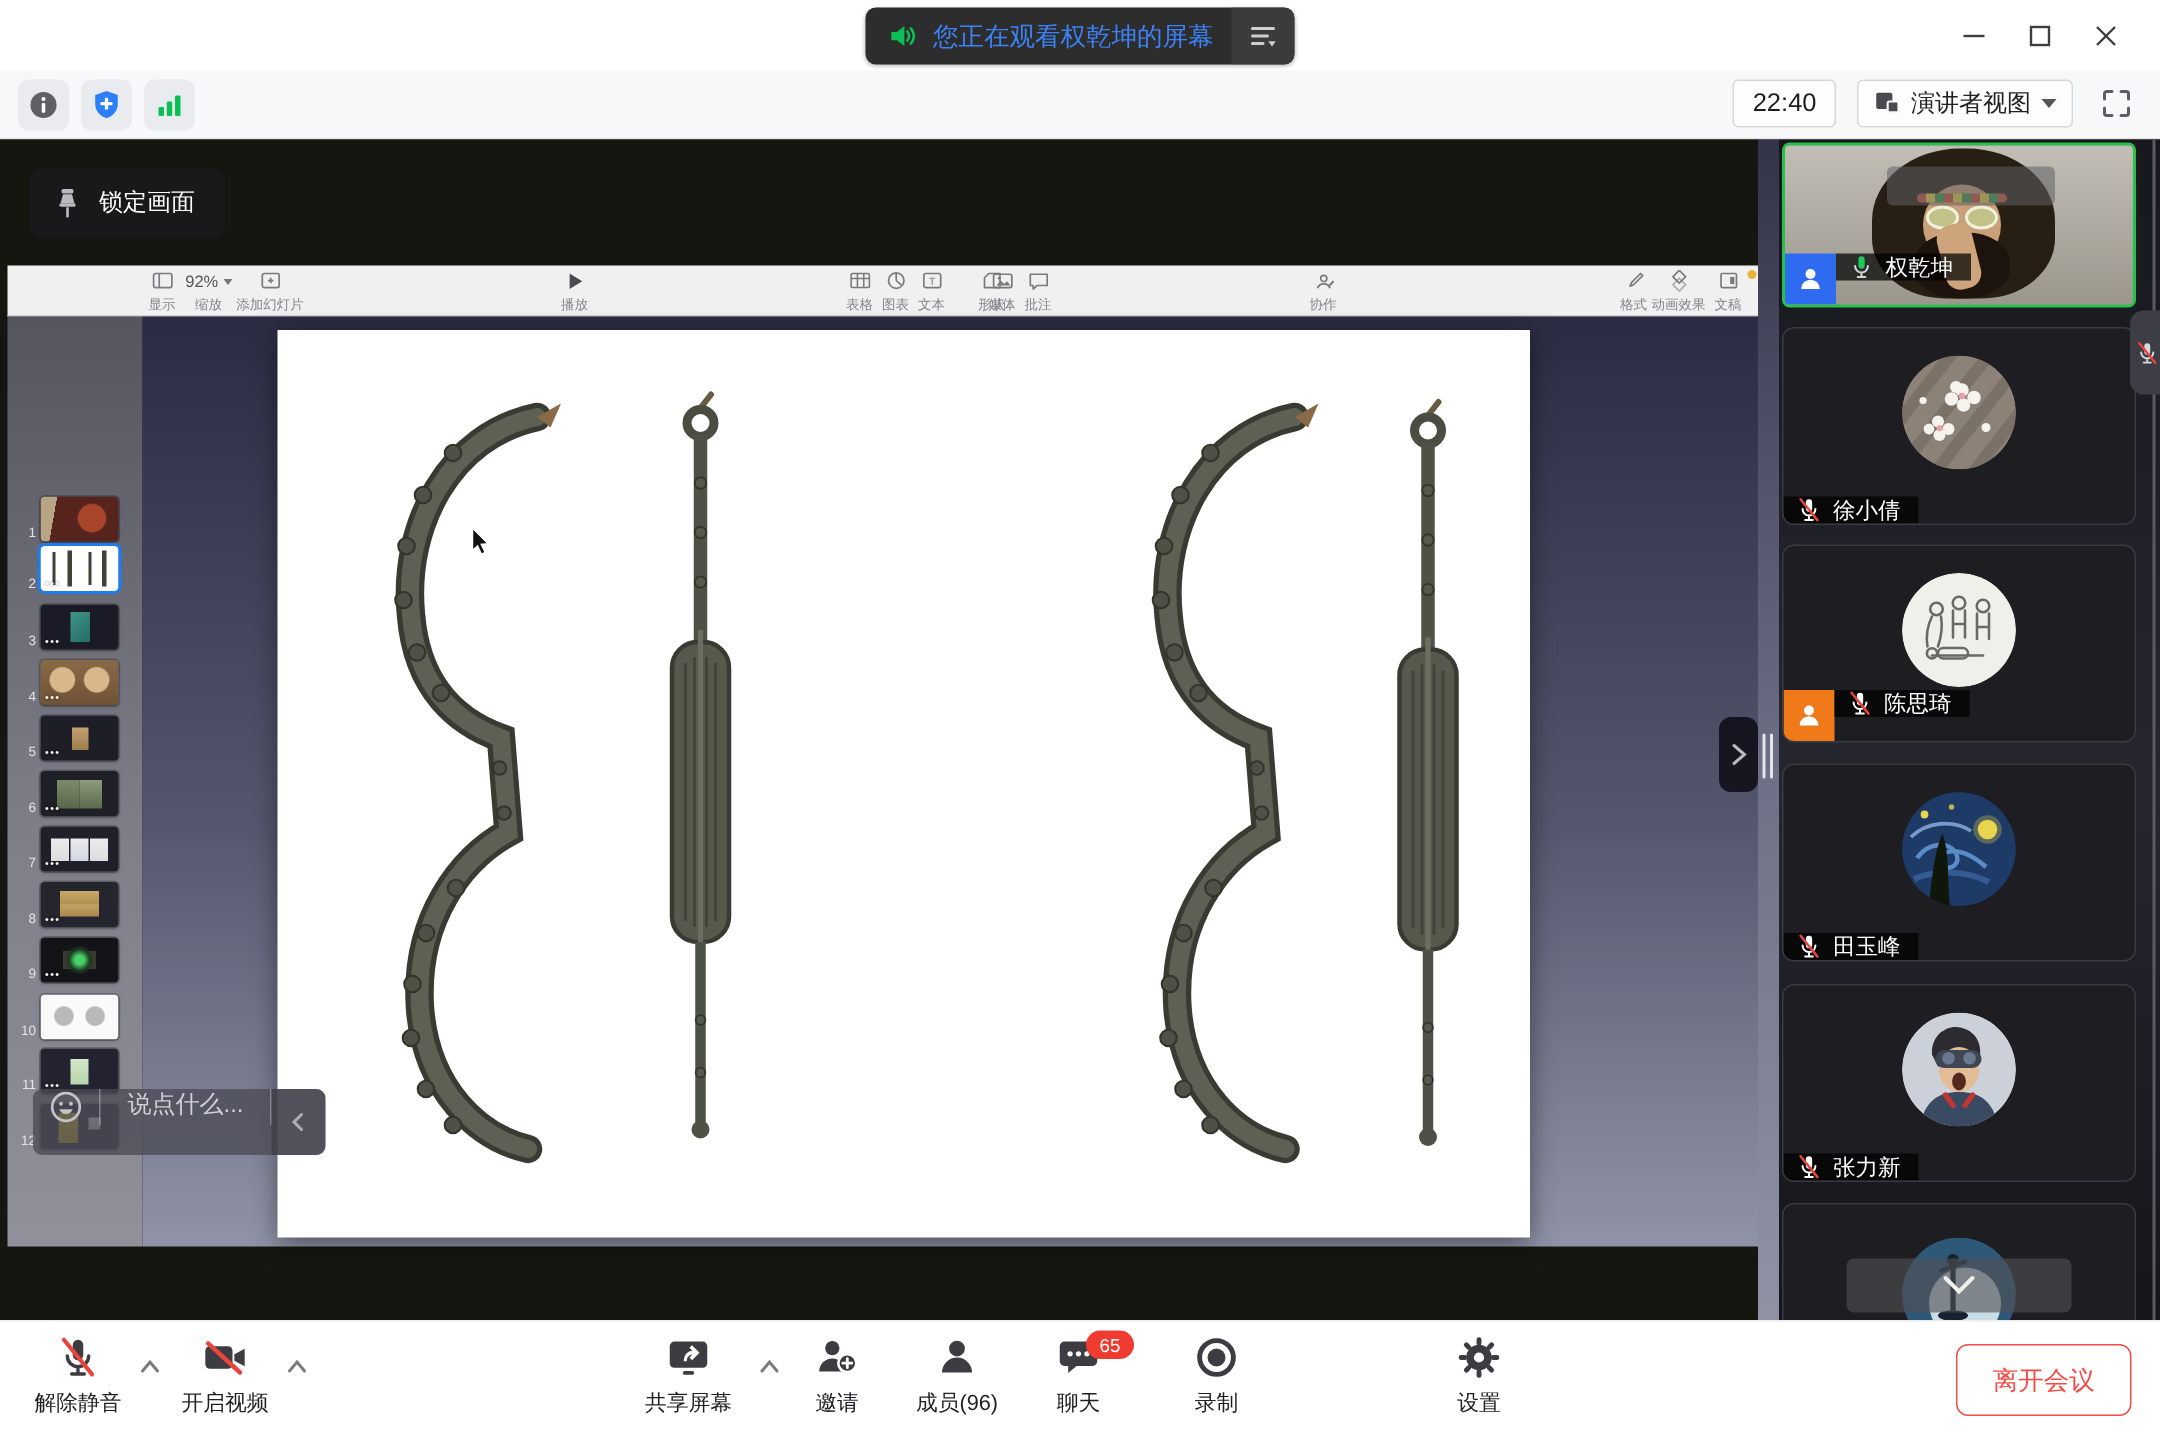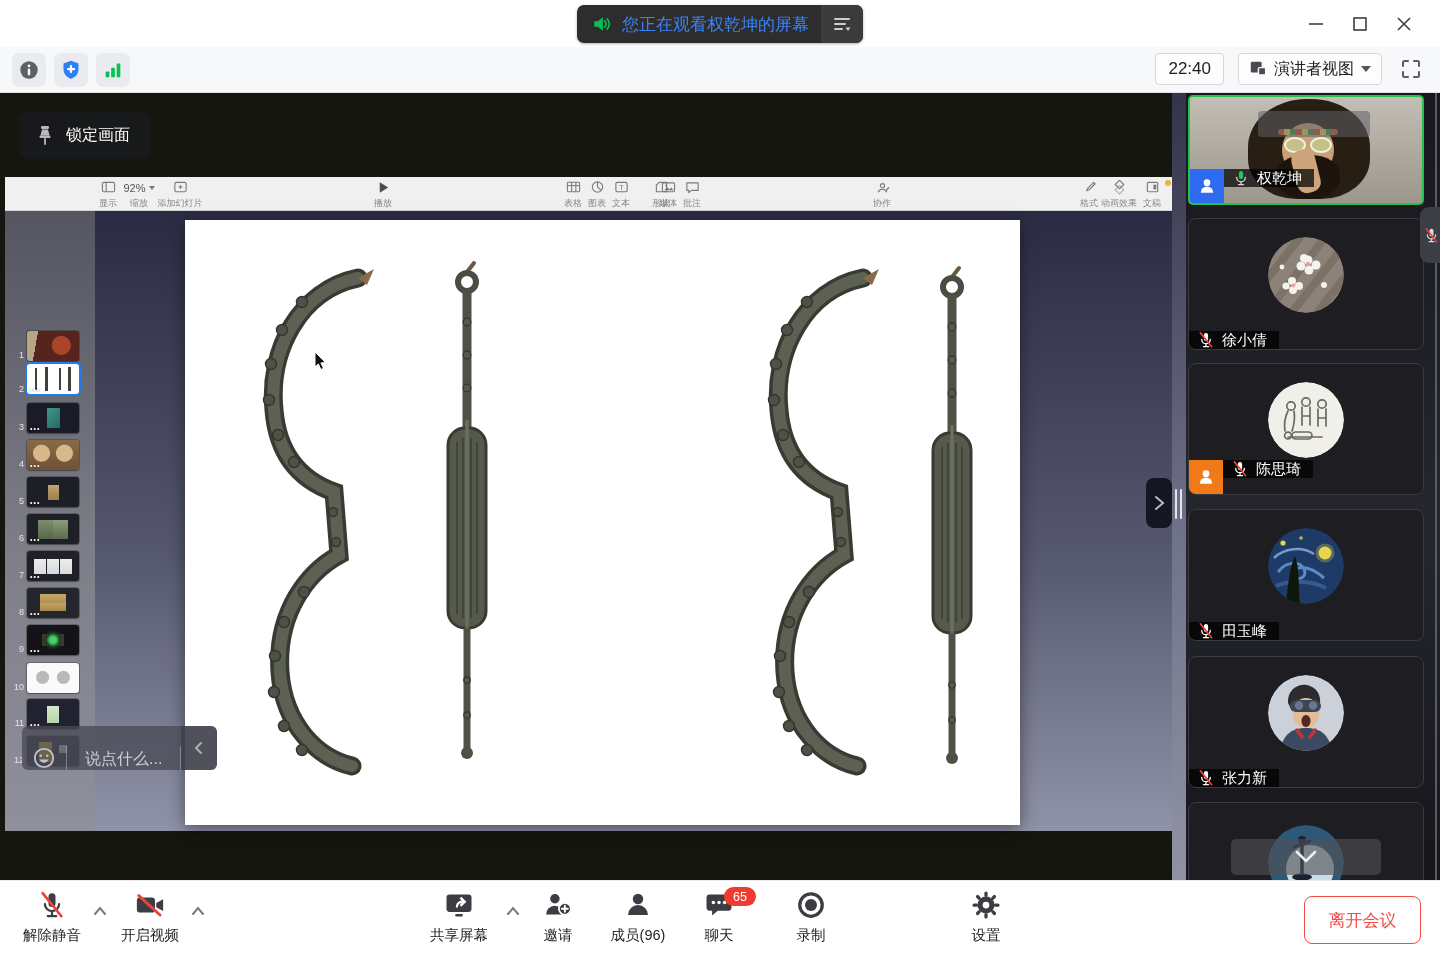--- a/index.html
+++ b/index.html
@@ -52,21 +52,21 @@
   .t10{background:radial-gradient(circle at 30% 48%, #b9b9b9 0 6px, rgba(0,0,0,0) 7px),radial-gradient(circle at 70% 48%, #b9b9b9 0 6px, rgba(0,0,0,0) 7px),#fafafa}
   .t11{background:linear-gradient(#d2e8c8,#b6d6ac) 50% 50%/12px 17px no-repeat,#222230}
   .t12{background:linear-gradient(#e8c830,#d0b020) 30% 55%/13px 20px no-repeat,linear-gradient(#f0f0f0,#d8d8d8) 72% 42%/8px 8px no-repeat,#2e2e3c}
   .kn-canvas{position:absolute;left:95px;top:118px;width:1077px;height:620px;
       background:linear-gradient(180deg,#2b2b43 0%,#55576e 55%,#9093a8 100%)}
   .slide{position:absolute;left:90px;top:9px;width:835px;height:605px;background:#fff;box-shadow:0 4px 16px rgba(0,0,0,.45)}
   
   .lock-btn{position:absolute;left:20px;top:19px;width:130px;height:47px;background:rgba(26,26,28,.86);
       border-radius:8px;display:flex;align-items:center;gap:11px;padding-left:15px;color:#fff;font-size:16px;box-sizing:border-box}
   .chat-quick{position:absolute;left:22px;top:633px;height:44px;background:rgba(74,74,86,.78);
-      border-radius:6px;display:flex;align-items:flex-end;color:#c9c9d1;overflow:hidden}
+      border-radius:6px;display:flex;align-items:flex-start;color:#c9c9d1;overflow:hidden}
   .cq-emoji{width:44px;display:flex;align-items:center;justify-content:center}
   .cq-div{width:1px;height:24px;background:rgba(200,200,210,.45)}
   .cq-text{padding:0 18px;font-size:16px;color:#cfcfd6}
   .cq-arrow{width:36px;height:44px;background:rgba(55,55,66,.55);display:flex;align-items:center;justify-content:center}
   .expand-tab{position:absolute;left:1146px;top:385px;width:26px;height:50px;background:rgba(15,15,26,.9);
       border-radius:8px;display:flex;align-items:center;justify-content:center}
   .cursor{position:absolute;left:314px;top:258px}
   
   .divider{position:absolute;left:1172px;top:0;width:14px;height:787px;background:linear-gradient(180deg,#33334a 0%,#6f7188 55%,#9092a4 100%)}
   .divider .handle{position:absolute;left:3px;top:396px;display:flex;gap:3px}

